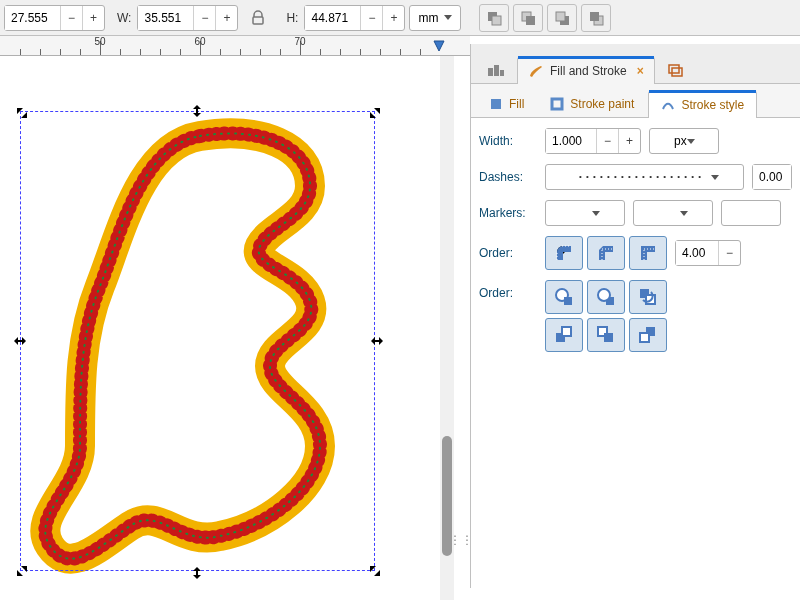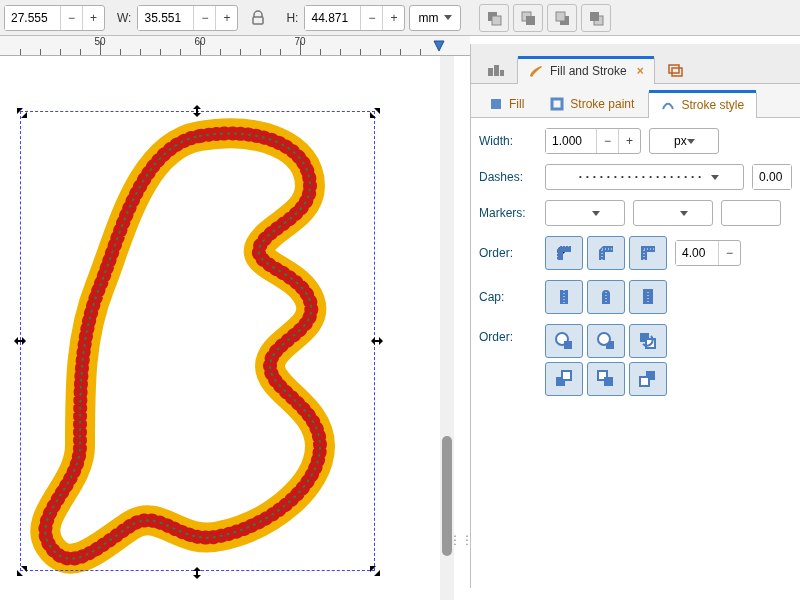--- a/index.html
+++ b/index.html
@@ -305,43 +305,20 @@
               <line x1="7" y1="7" x2="18" y2="7" stroke="#fff" stroke-dasharray="1 2"></line>
             </svg>
           </div>
       </div>
       <div class="num-field">
         <input style="width: 42px;" value="4.00">
         <div class="pm">−</div>
       </div>
     </div>
 
-    <div class="row">
-      <div class="rlabel">Cap:</div>
-      <div class="btn-group">
-        <div class="icon-btn selected">
-            <svg width="22" height="22">
-              <rect x="7" y="4" width="8" height="14" fill="#4a7abf"></rect>
-              <line x1="11" y1="4" x2="11" y2="18" stroke="#fff" stroke-dasharray="1 2"></line>
-            </svg>
-          </div>
-        <div class="icon-btn selected">
-            <svg width="22" height="22">
-              <path d="M7 18 L7 8 A4 4 0 0 1 15 8 L15 18 Z" fill="#4a7abf"></path>
-              <line x1="11" y1="6" x2="11" y2="18" stroke="#fff" stroke-dasharray="1 2"></line>
-            </svg>
-          </div>
-        <div class="icon-btn selected">
-            <svg width="22" height="22">
-              <rect x="6" y="3" width="10" height="15" fill="#4a7abf"></rect>
-              <line x1="11" y1="6" x2="11" y2="18" stroke="#fff" stroke-dasharray="1 2"></line>
-            </svg>
-          </div>
-      </div>
-    </div>
 
     <div class="row" style="align-items:flex-start">
       <div class="rlabel" style="padding-top:6px">Order:</div>
       <div class="btn-group" style="width:140px">
         <div class="icon-btn selected">
             <svg width="22" height="22">
               <circle cx="9" cy="9" r="6" fill="#fff" stroke="#4a7abf" stroke-width="2"></circle>
               <rect x="11" y="11" width="8" height="8" fill="#4a7abf"></rect>
             </svg>
           </div>

